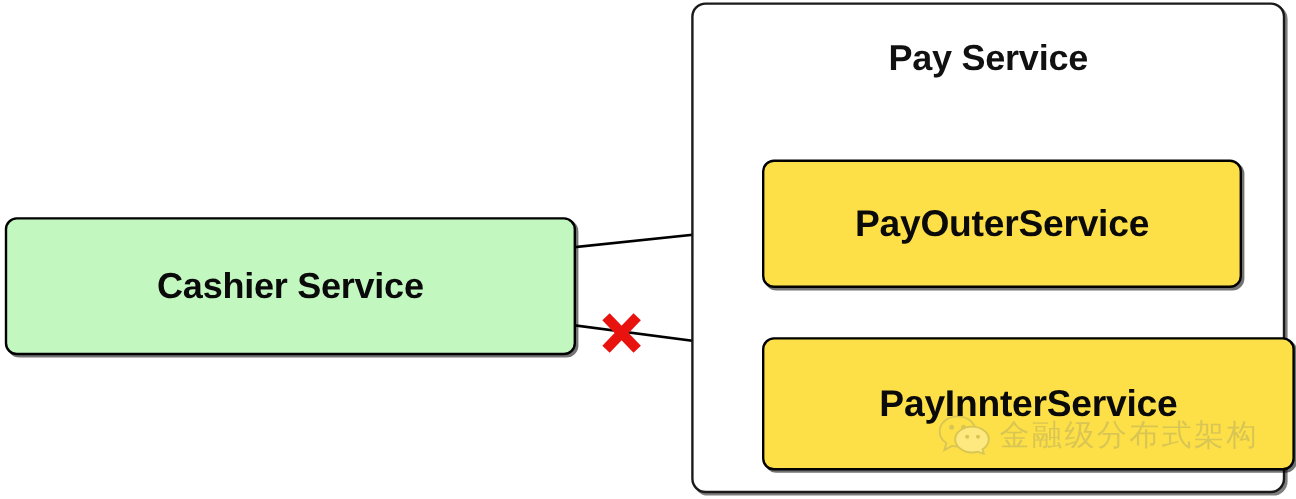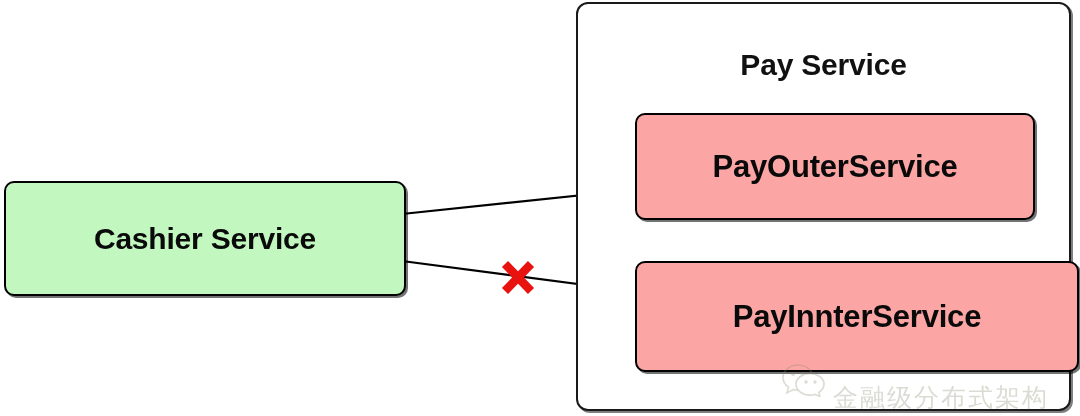--- a/index.html
+++ b/index.html
@@ -28,21 +28,21 @@
     text-align: center;
     font-weight: bold;
     color: #0a0a0a;
     letter-spacing: -0.2px;
   }
 
   
   #cashier-service-node {
     left: 4px;
     top: 181px;
-    width: 402px;
+    width: 476px;
     height: 115px;
     background: #c2f8c0;
     font-size: 30px;
     box-shadow: 2px 2px 0 rgba(0,0,0,0.55);
   }
 
   
   #pay-service-container {
     position: absolute;
     left: 576px;
@@ -52,34 +52,35 @@
     box-sizing: border-box;
     border: 2px solid #1a1a1a;
     border-radius: 12px;
     background: #ffffff;
     box-shadow: 2px 2px 0 rgba(0,0,0,0.5);
   }
 
   #pay-service-title {
     position: absolute;
     left: 0;
-    top: 44px;
+    top: 28px;
     width: 100%;
     text-align: center;
     font-size: 30px;
     font-weight: bold;
     color: #111111;
     letter-spacing: -0.2px;
   }
 
   
   .node-yellow {
-    background: #fca5a5;
+    background: #fde047;
     font-size: 31px;
     box-shadow: 2px 2px 0 rgba(0,0,0,0.55);
+    margin-top: 20px;
   }
   #pay-outer-service-node {
     left: 635px;
     top: 113px;
     width: 400px;
     height: 107px;
   }
   #pay-innter-service-node {
     left: 635px;
     top: 261px;
@@ -116,21 +117,20 @@
     gap: 7px;
     opacity: 0.30;
     pointer-events: none;
   }
   #watermark-text {
     font-size: 25px;
     color: #8a8a70;
     letter-spacing: 2px;
     font-family: "DejaVu Sans", sans-serif;
     white-space: nowrap;
-    margin-top: 36px;
   }
 </style>
 </head>
 <body>
 
 <div id="canvas">
 
   <svg id="connectors" viewBox="0 0 1080 416" xmlns="http://www.w3.org/2000/svg">
     <defs>
       <marker id="arrowhead" markerWidth="11" markerHeight="9" refX="10" refY="4.5" orient="auto" markerUnits="userSpaceOnUse">

